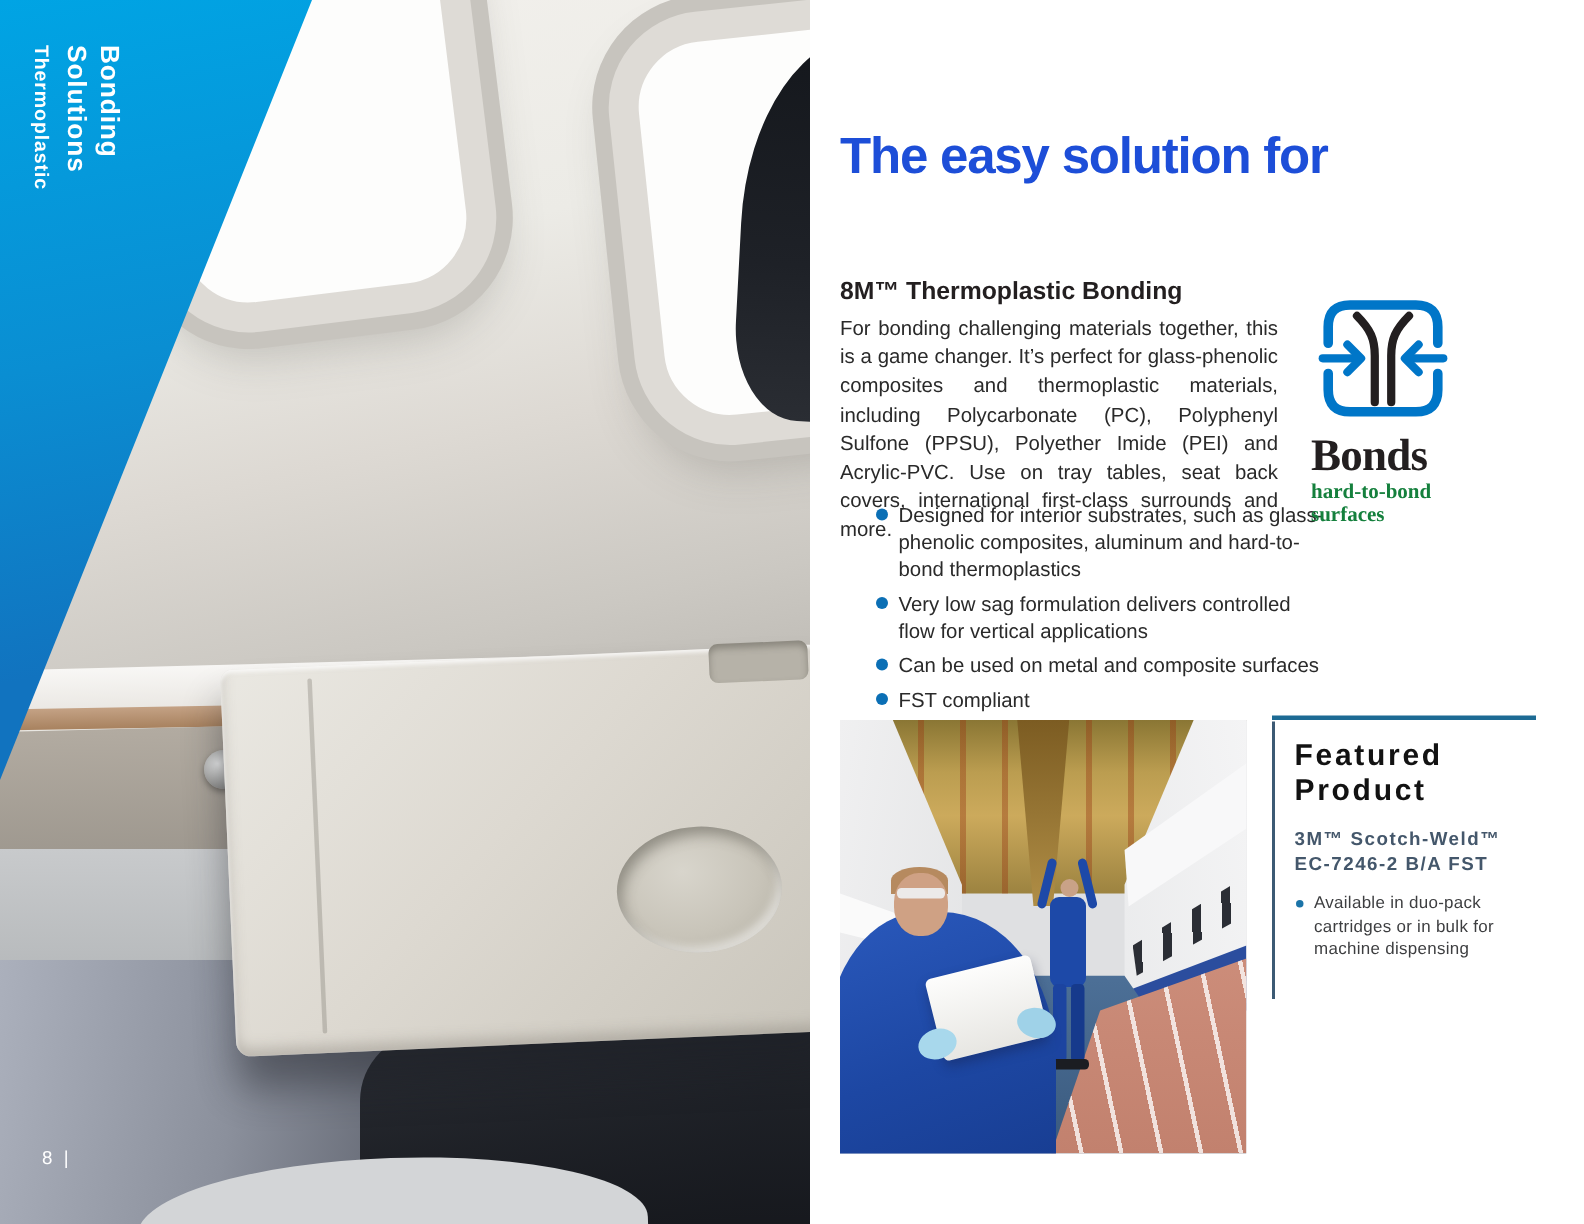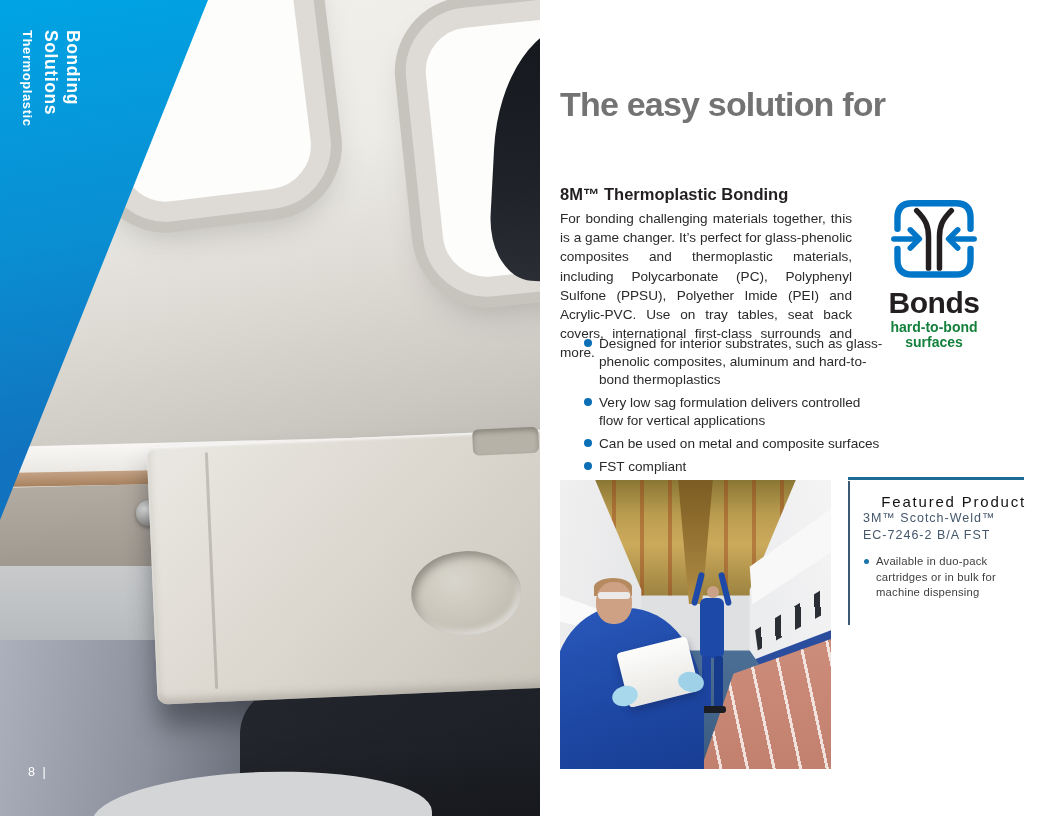--- a/index.html
+++ b/index.html
@@ -53,41 +53,41 @@
      background:linear-gradient(170deg,#00a4e4 0%,#0a8ed2 45%,#1173bf 82%);}
   .vtext{position:absolute;writing-mode:vertical-rl;color:#fff;font-weight:bold;
      letter-spacing:.6px;white-space:nowrap;}
   .v1{left:62px;top:30px;font-size:17.5px;}
   .v2{left:40px;top:30px;font-size:17.5px;}
   .v3{left:20px;top:30px;font-size:13px;}
   .page-num{left:28px;top:765px;color:#fff;font-size:12.5px;letter-spacing:2px;}
 
   
   .h1{left:560px;top:84px;width:430px;font-size:34px;line-height:40px;font-weight:bold;
-      color:#737373;letter-spacing:-.8px;}
+      color:#1d4ed8;letter-spacing:-.8px;}
   .sub{left:560px;top:185px;font-size:16.5px;font-weight:bold;color:#231f20;}
   .para{left:560px;top:209px;width:292px;font-size:13.6px;line-height:19.2px;color:#2a2a2a;
       text-align:justify;}
   .blist{left:584px;top:335px;width:302px;list-style:none;margin:0;padding:0;}
   .blist li{position:relative;padding-left:15px;font-size:13.6px;line-height:18px;
       margin-bottom:5px;color:#2a2a2a;}
   .blist li::before{content:"";position:absolute;left:0;top:4px;width:8px;height:8px;
       border-radius:50%;background:#0b6fb5;}
 
   
-  .badge{left:874px;top:196px;width:120px;text-align:center;}
+  .badge{left:874px;top:196px;width:120px;text-align:left;font-family:Liberation Serif, serif;}
   .badge-title{font-size:30px;font-weight:bold;letter-spacing:-.5px;color:#231f20;margin-top:2px;}
   .badge-sub{font-size:14px;font-weight:bold;line-height:15px;color:#15803d;}
 
   
   .featured{left:848px;top:477px;width:178px;}
   .f-topline{height:3px;background:#1d6b94;width:176px;}
   .f-body{border-left:2px solid #3c5a74;padding:12px 0 8px 13px;margin-top:1px;}
-  .f-title{font-size:15px;font-weight:normal;letter-spacing:1.8px;color:#121212;text-align:right;}
-  .f-name{font-size:12.5px;font-weight:normal;letter-spacing:1px;
+  .f-title{font-size:20px;font-weight:bold;letter-spacing:1.8px;color:#121212;}
+  .f-name{margin-top:12px;font-size:12.5px;font-weight:bold;letter-spacing:1px;
       color:#44576b;line-height:17px;}
   .f-list{margin-top:10px;list-style:none;margin-left:0;padding:0;}
   .f-list li{position:relative;padding-left:13px;font-size:11.3px;line-height:15.5px;
       letter-spacing:.2px;color:#3d3e40;margin-bottom:8px;}
   .f-list li::before{content:"";position:absolute;left:1px;top:5px;width:5px;height:5px;
       border-radius:50%;background:#1b74a8;}
 
   
   .p2{left:560px;top:480px;width:271px;height:289px;overflow:hidden;background:#dfe0e2;}
   .p2 > div{position:absolute;}

